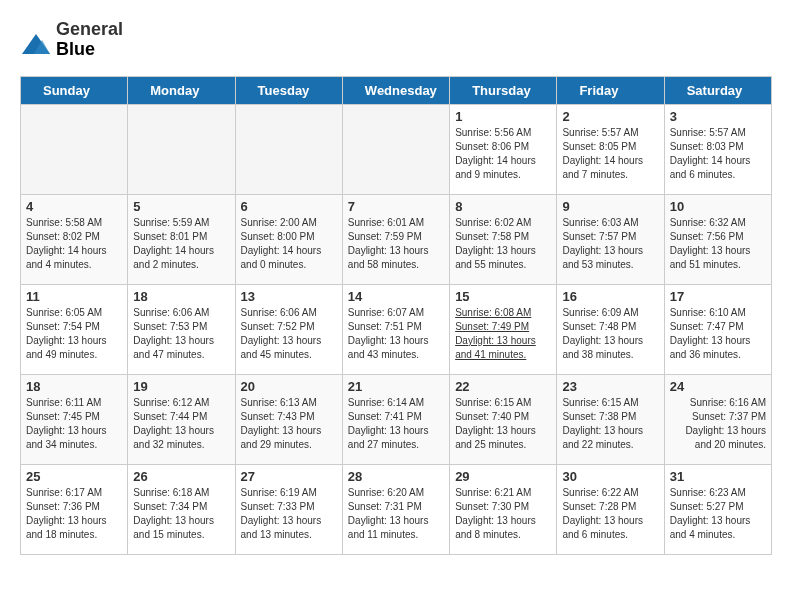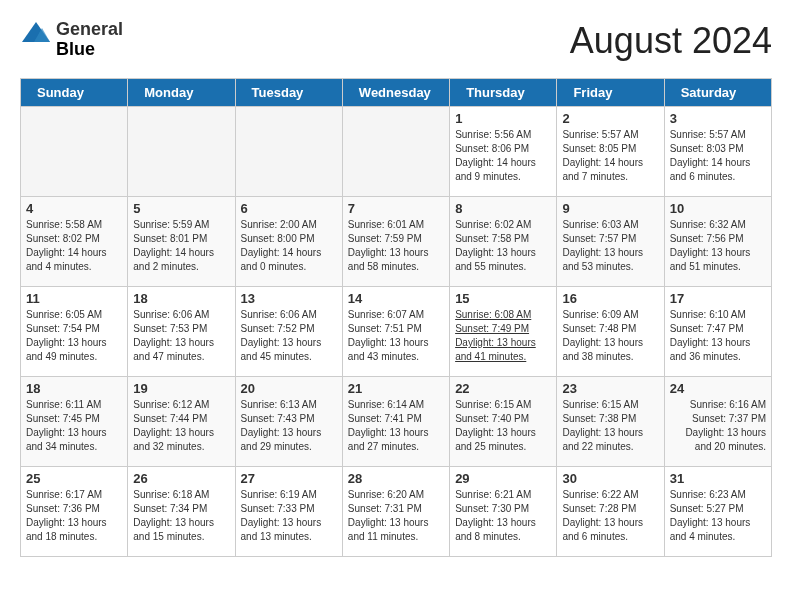--- a/index.html
+++ b/index.html
@@ -11,21 +11,21 @@
       padding: 20px;
     }
     .header {
       display: flex;
       justify-content: space-between;
       align-items: flex-start;
       margin-bottom: 16px;
     }
     .logo {
       display: flex;
-      align-items: flex-start;
+      align-items: flex-end;
       gap: 4px;
     }
     .logo-text {
       font-size: 18px;
       font-weight: bold;
       line-height: 1.1;
     }
     .logo-general { color: #333; }
     .logo-blue { color: #000000; }
     .logo-icon {
@@ -46,21 +46,21 @@
     }
     .calendar {
       width: 100%;
       border-collapse: collapse;
       table-layout: fixed;
     }
     .calendar th {
       background: #1a6faf;
       color: #fff;
       text-align: left;
-      padding: 6px 16px;
+      padding: 6px 22px;
       font-size: 13px;
       border: 1px solid #ccc;
     }
     .calendar td {
       vertical-align: top;
       padding: 4px 5px;
       border: 1px solid #ccc;
       font-size: 10.5px;
       color: #333;
       height: 90px;
@@ -92,21 +92,20 @@
     <svg class="logo-icon" viewBox="0 0 32 28">
       <polygon points="16,2 30,22 2,22" fill="#1a6faf"></polygon>
       <polygon points="22,8 30,22 14,22" fill="#2e86c1" opacity="0.7"></polygon>
     </svg>
     <div class="logo-text">
       <span class="logo-general">General</span><br>
       <span class="logo-blue">Blue</span>
     </div>
   </div>
   <div class="title-block">
-    <div class="month-year">August 2024</div>
   </div>
 </div>
 
 <table class="calendar">
   <thead>
     <tr>
     <th>Sunday</th>
         <th>Monday</th>
         <th>Tuesday</th>
         <th>Wednesday</th>

